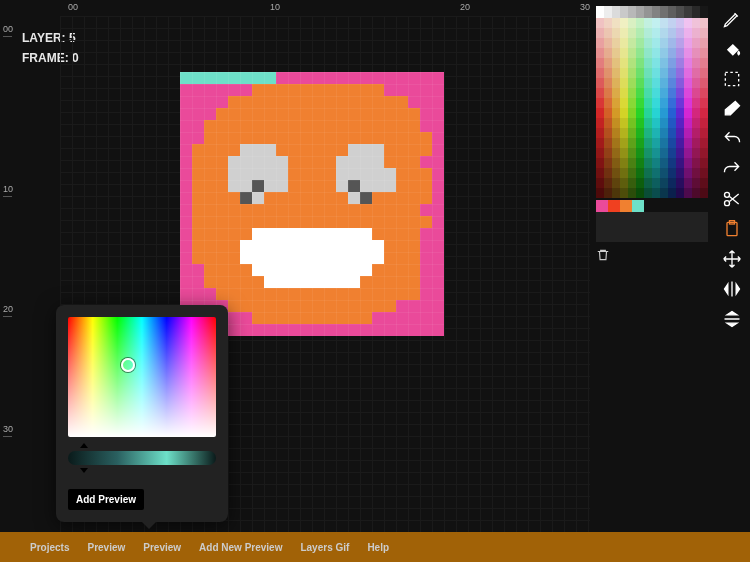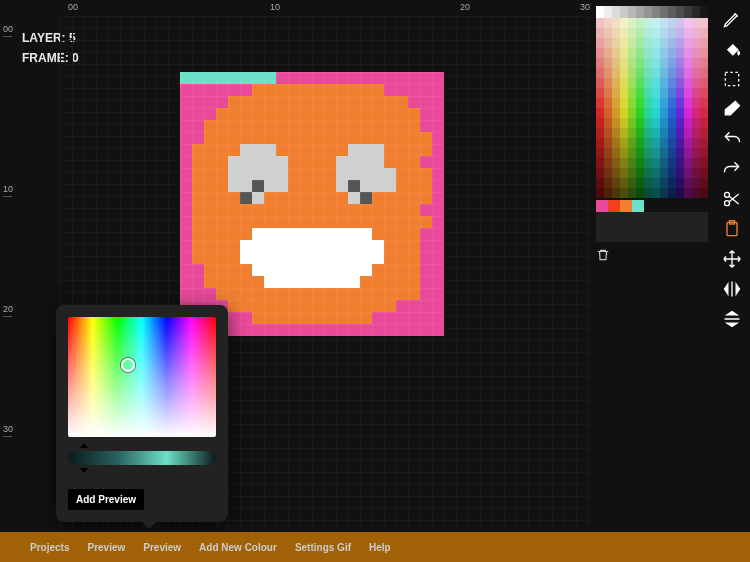--- a/index.html
+++ b/index.html
@@ -1063,16 +1063,16 @@
       <div class="tri-bot"></div>
   </div>
   <button class="add-btn">Add Preview</button>
   <div class="tail"></div>
 </div>
 
 <div class="bottom-bar">
   <span>Projects</span>
   <span>Preview</span>
   <span>Preview</span>
-  <span>Add New Colour</span>
-  <span>Settings Gif</span>
+  <span>Add New Preview</span>
+  <span>Layers Gif</span>
   <span>Help</span>
 </div>
 
 </body></html>

